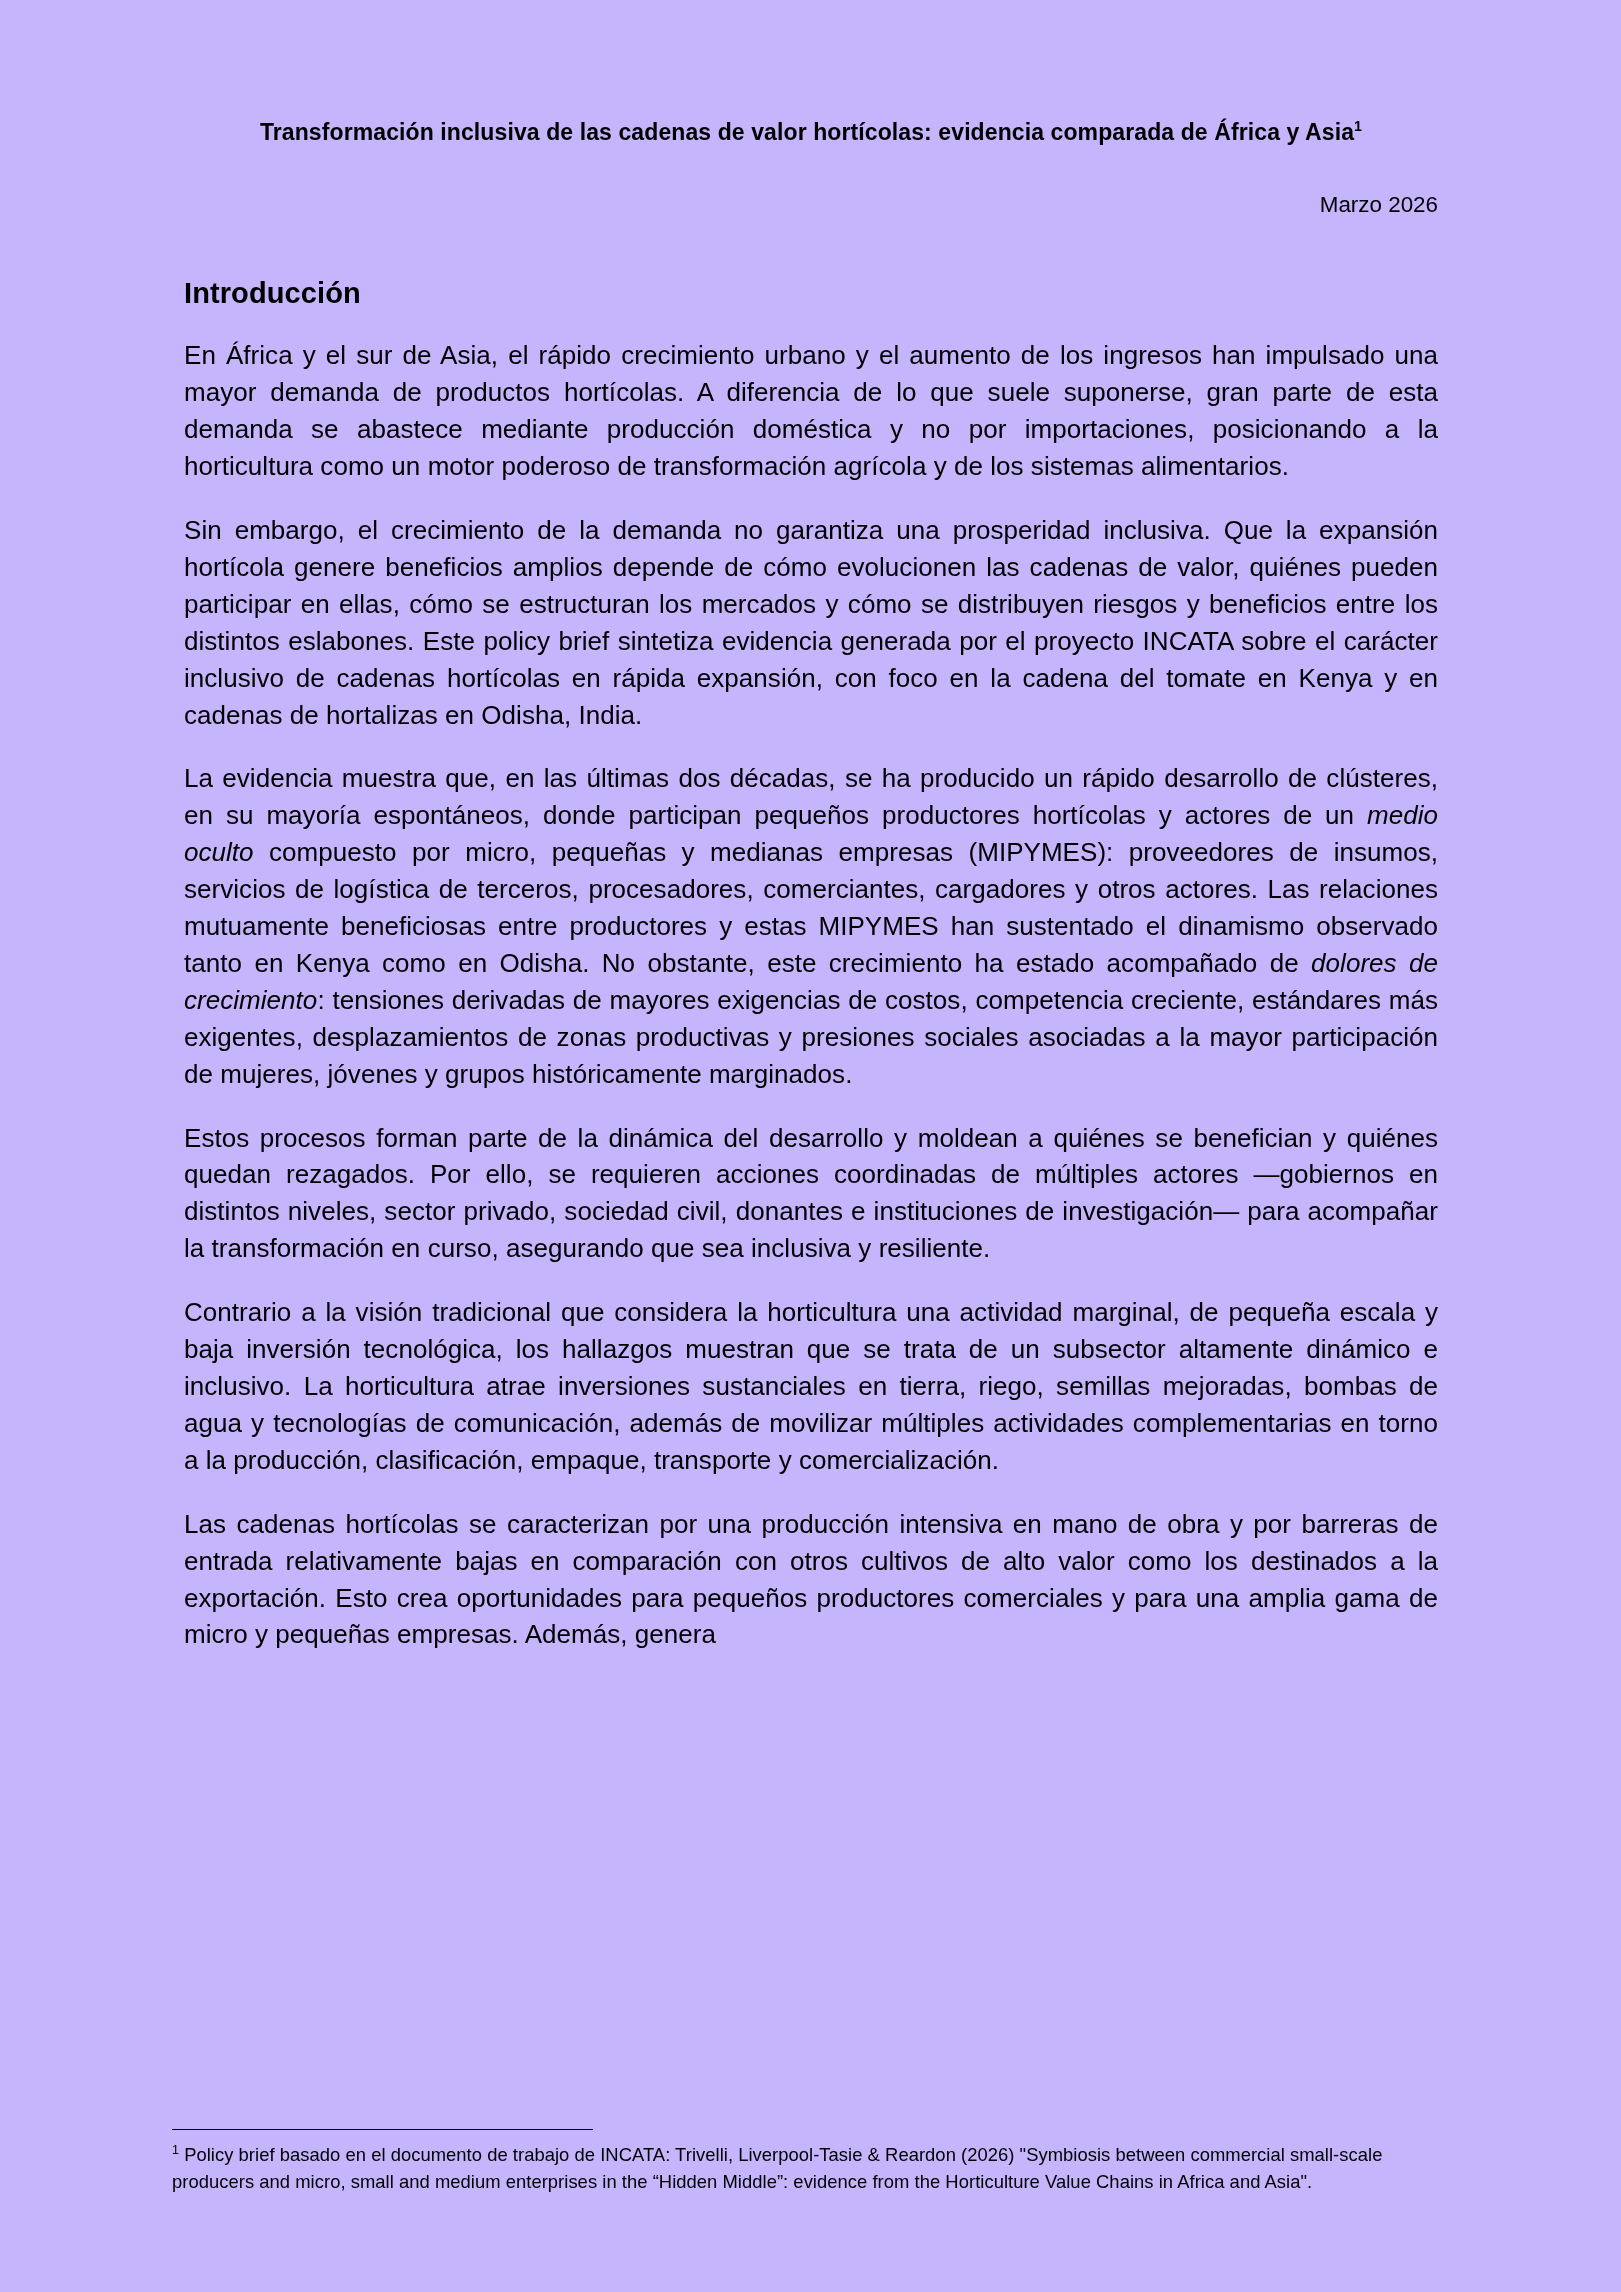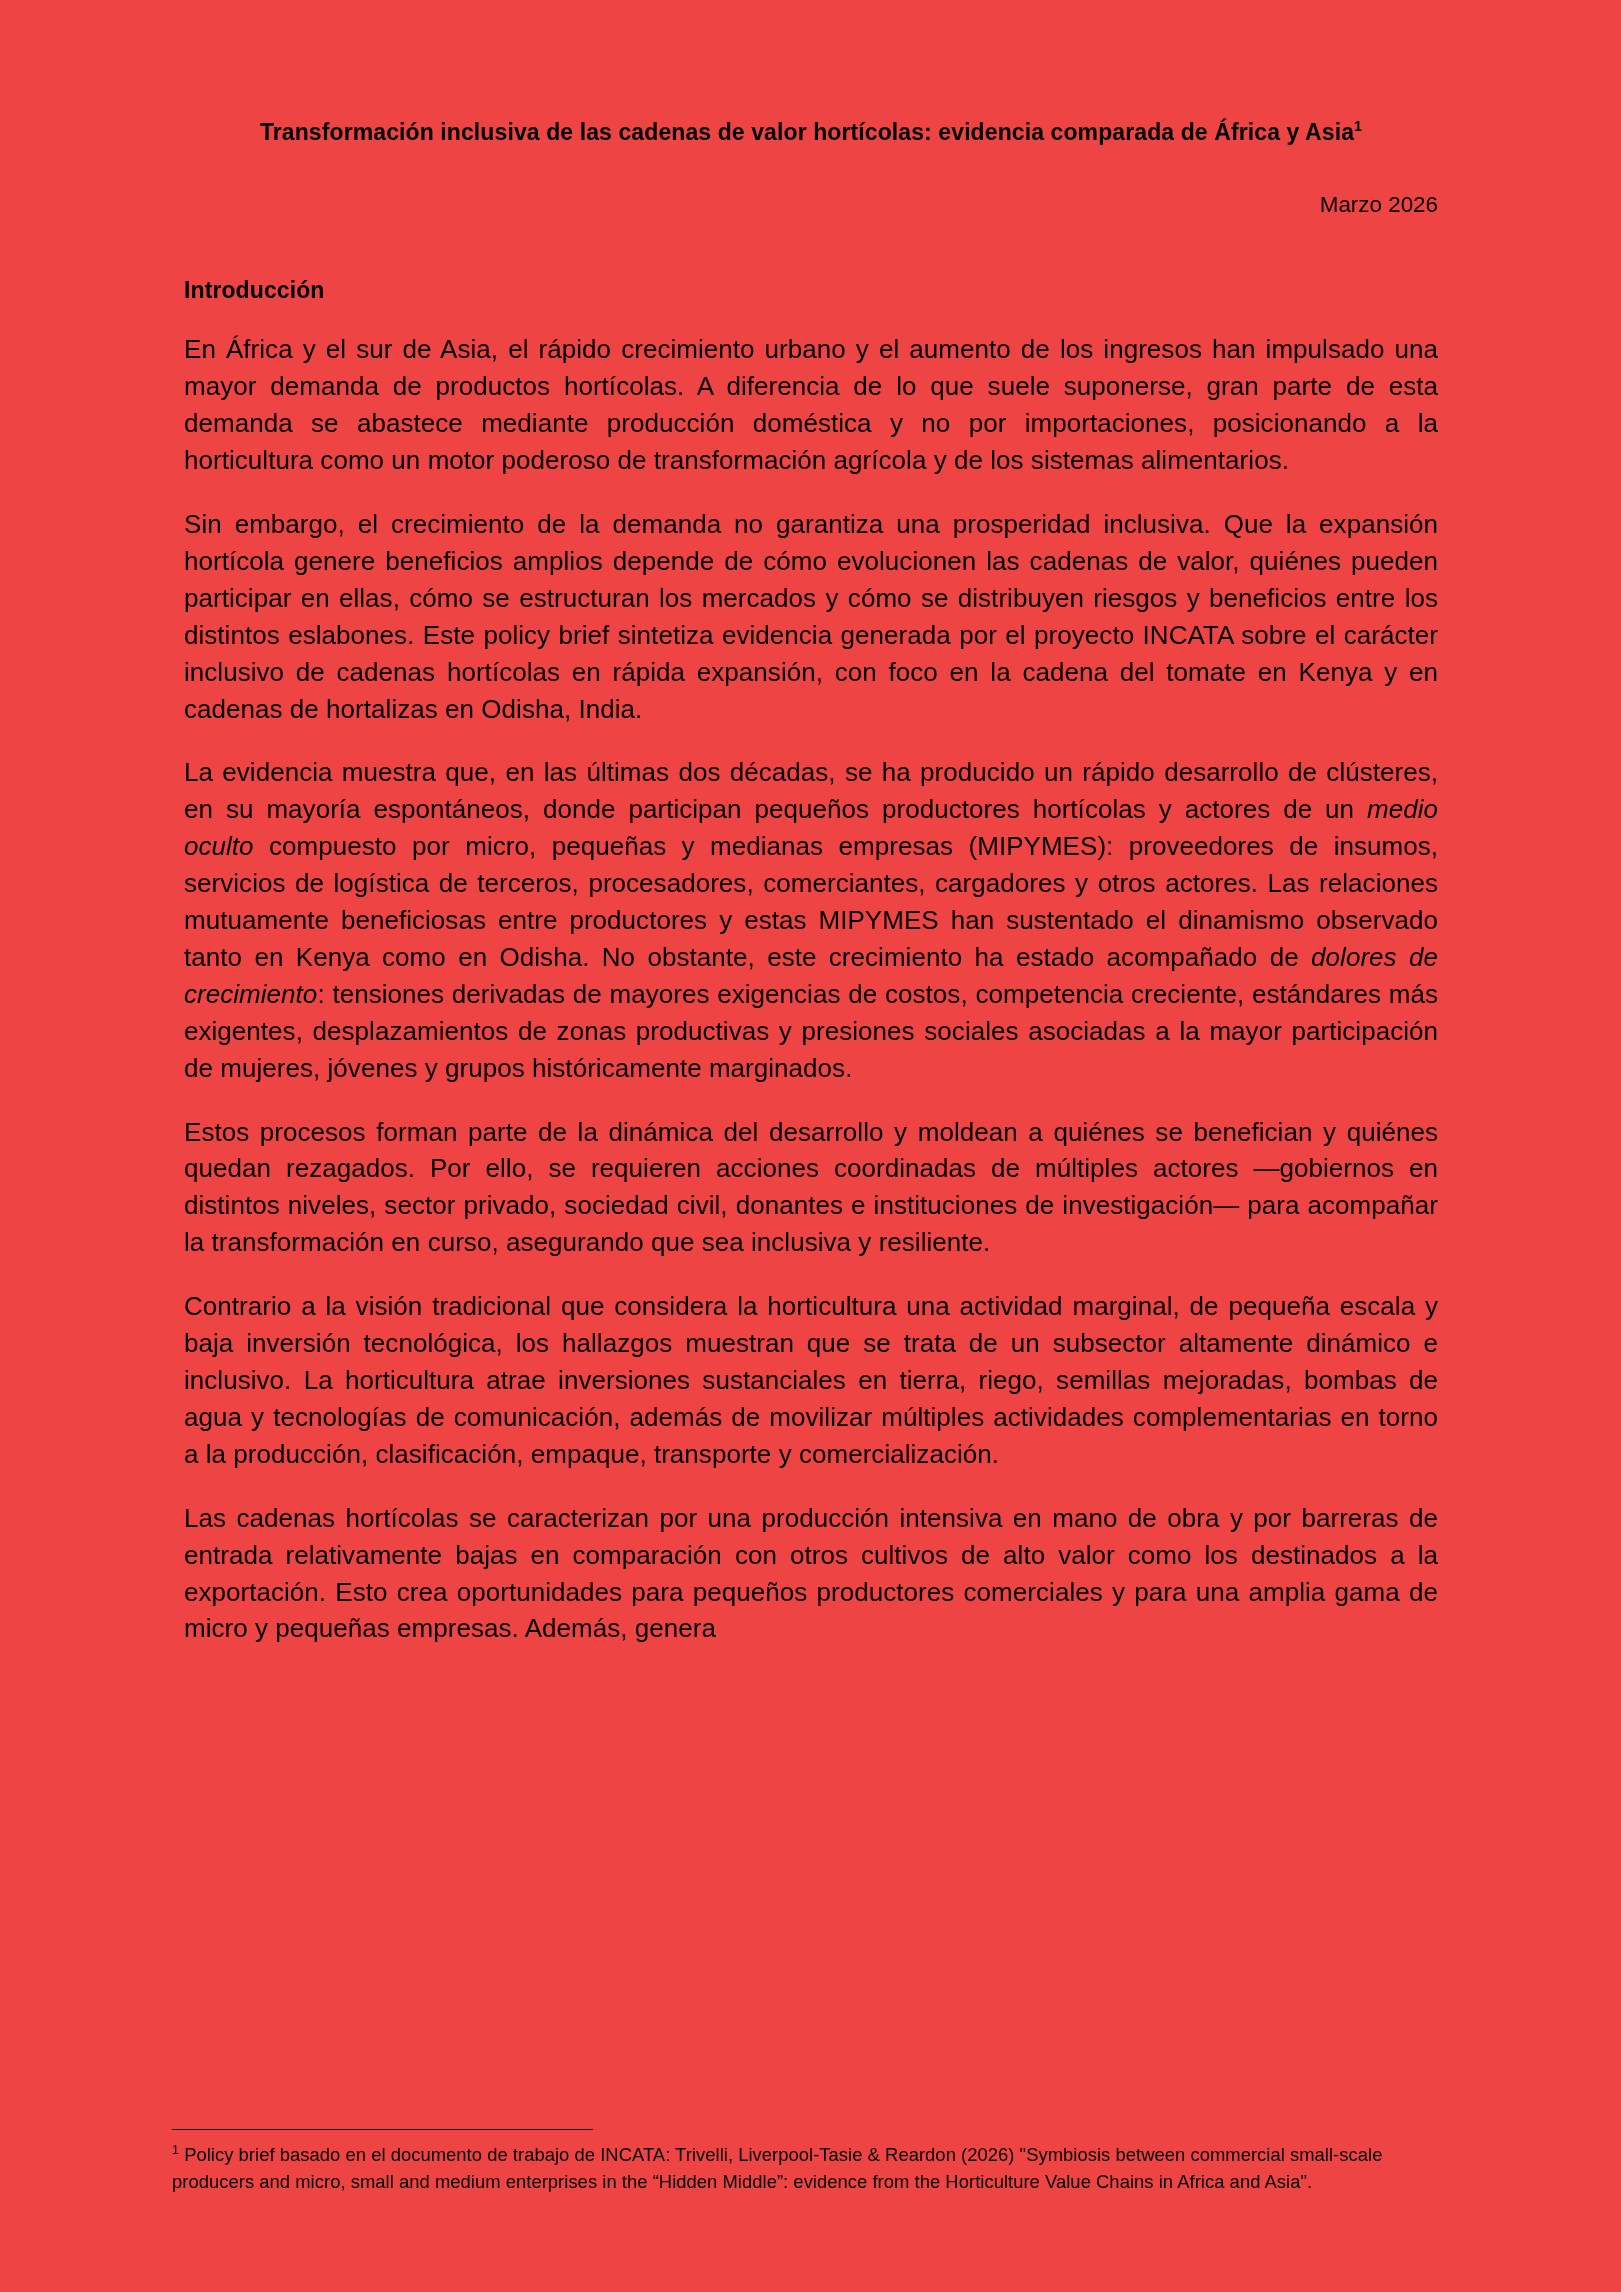--- a/index.html
+++ b/index.html
@@ -8,21 +8,21 @@
     background: #ffffff;
   }
   body {
     font-family: "Liberation Sans", sans-serif;
     color: #000000;
   }
   .page {
     position: relative;
     width: 1622px;
     height: 2293px;
-    background: #ef4444;
+    background: #c4b5fd;
     box-sizing: border-box;
     padding: 116px 184px 0 184px;
     overflow: hidden;
   }
   .doc-title {
     font-size: 23px;
     font-weight: bold;
     text-align: center;
     line-height: 1.45;
     letter-spacing: 0.1px;
@@ -33,21 +33,21 @@
     font-weight: bold;
     vertical-align: super;
     line-height: 0;
   }
   .doc-date {
     font-size: 22.4px;
     text-align: right;
     margin-top: 43px;
   }
   .section-heading {
-    font-size: 23px;
+    font-size: 29px;
     font-weight: bold;
     margin-top: 59px;
     letter-spacing: 0.1px;
   }
   p.body-par {
     font-size: 26px;
     line-height: 1.42;
     text-align: justify;
     margin: 27px 0 0 0;
     letter-spacing: 0.04px;

